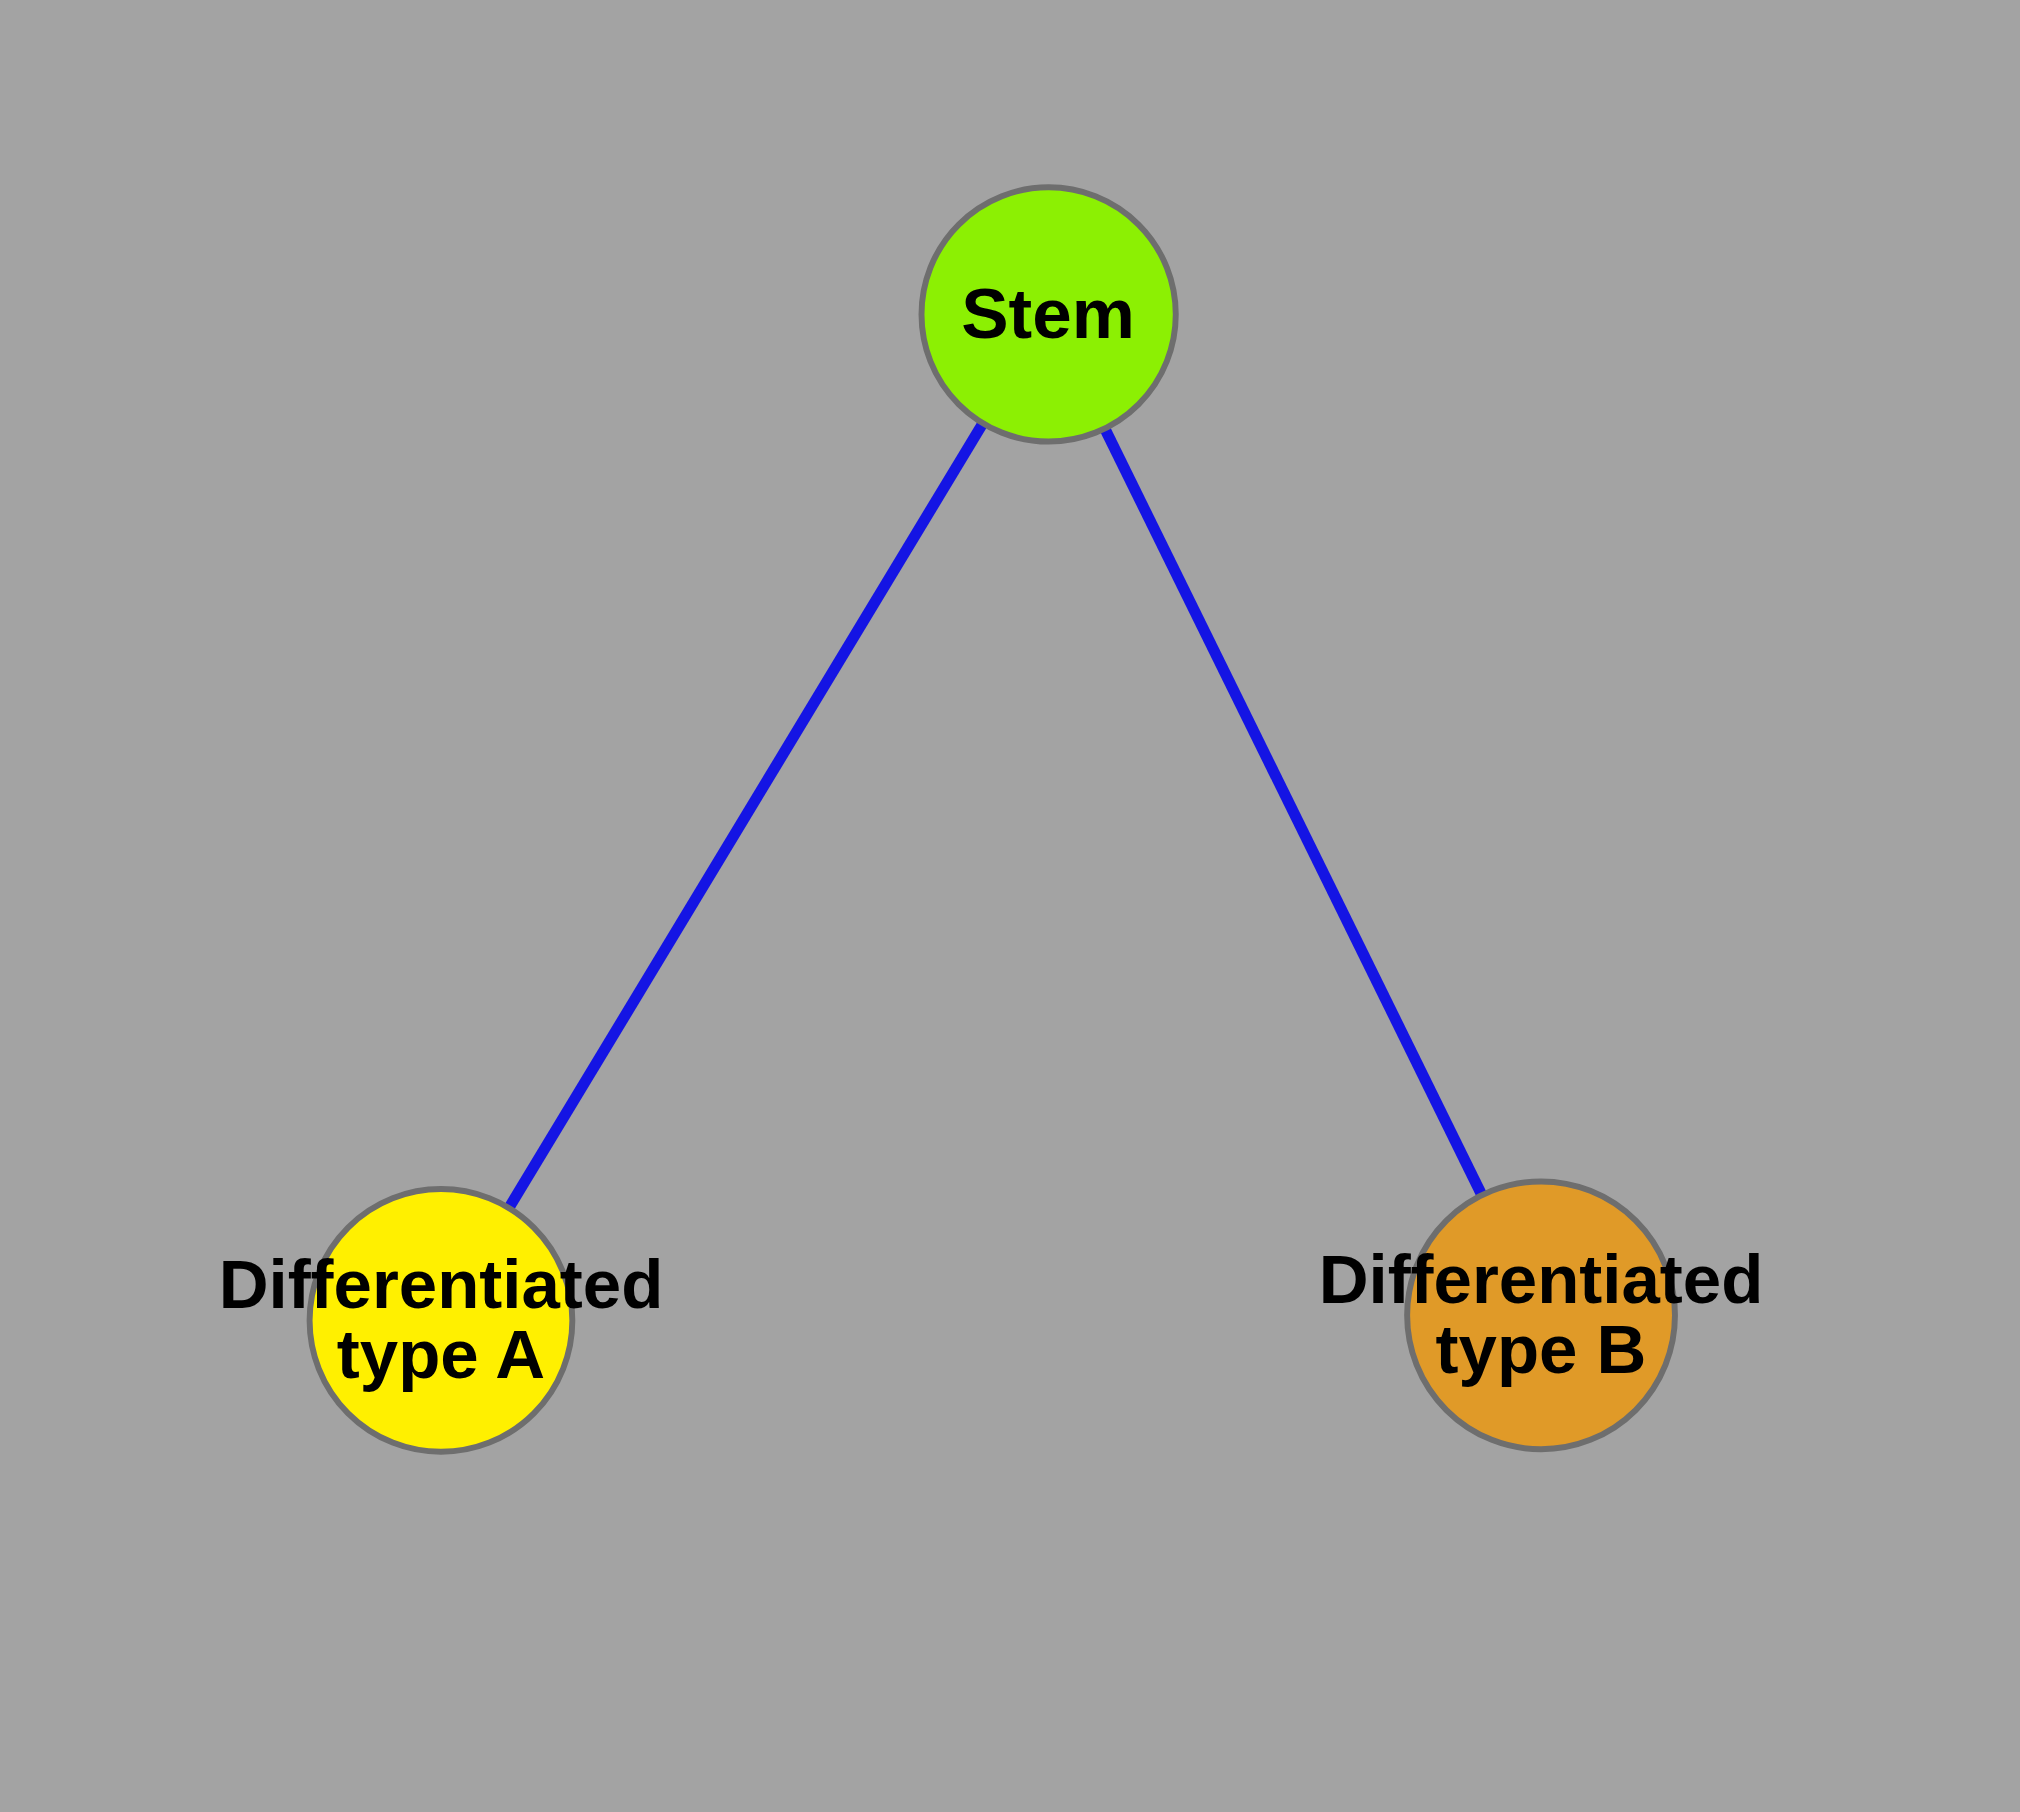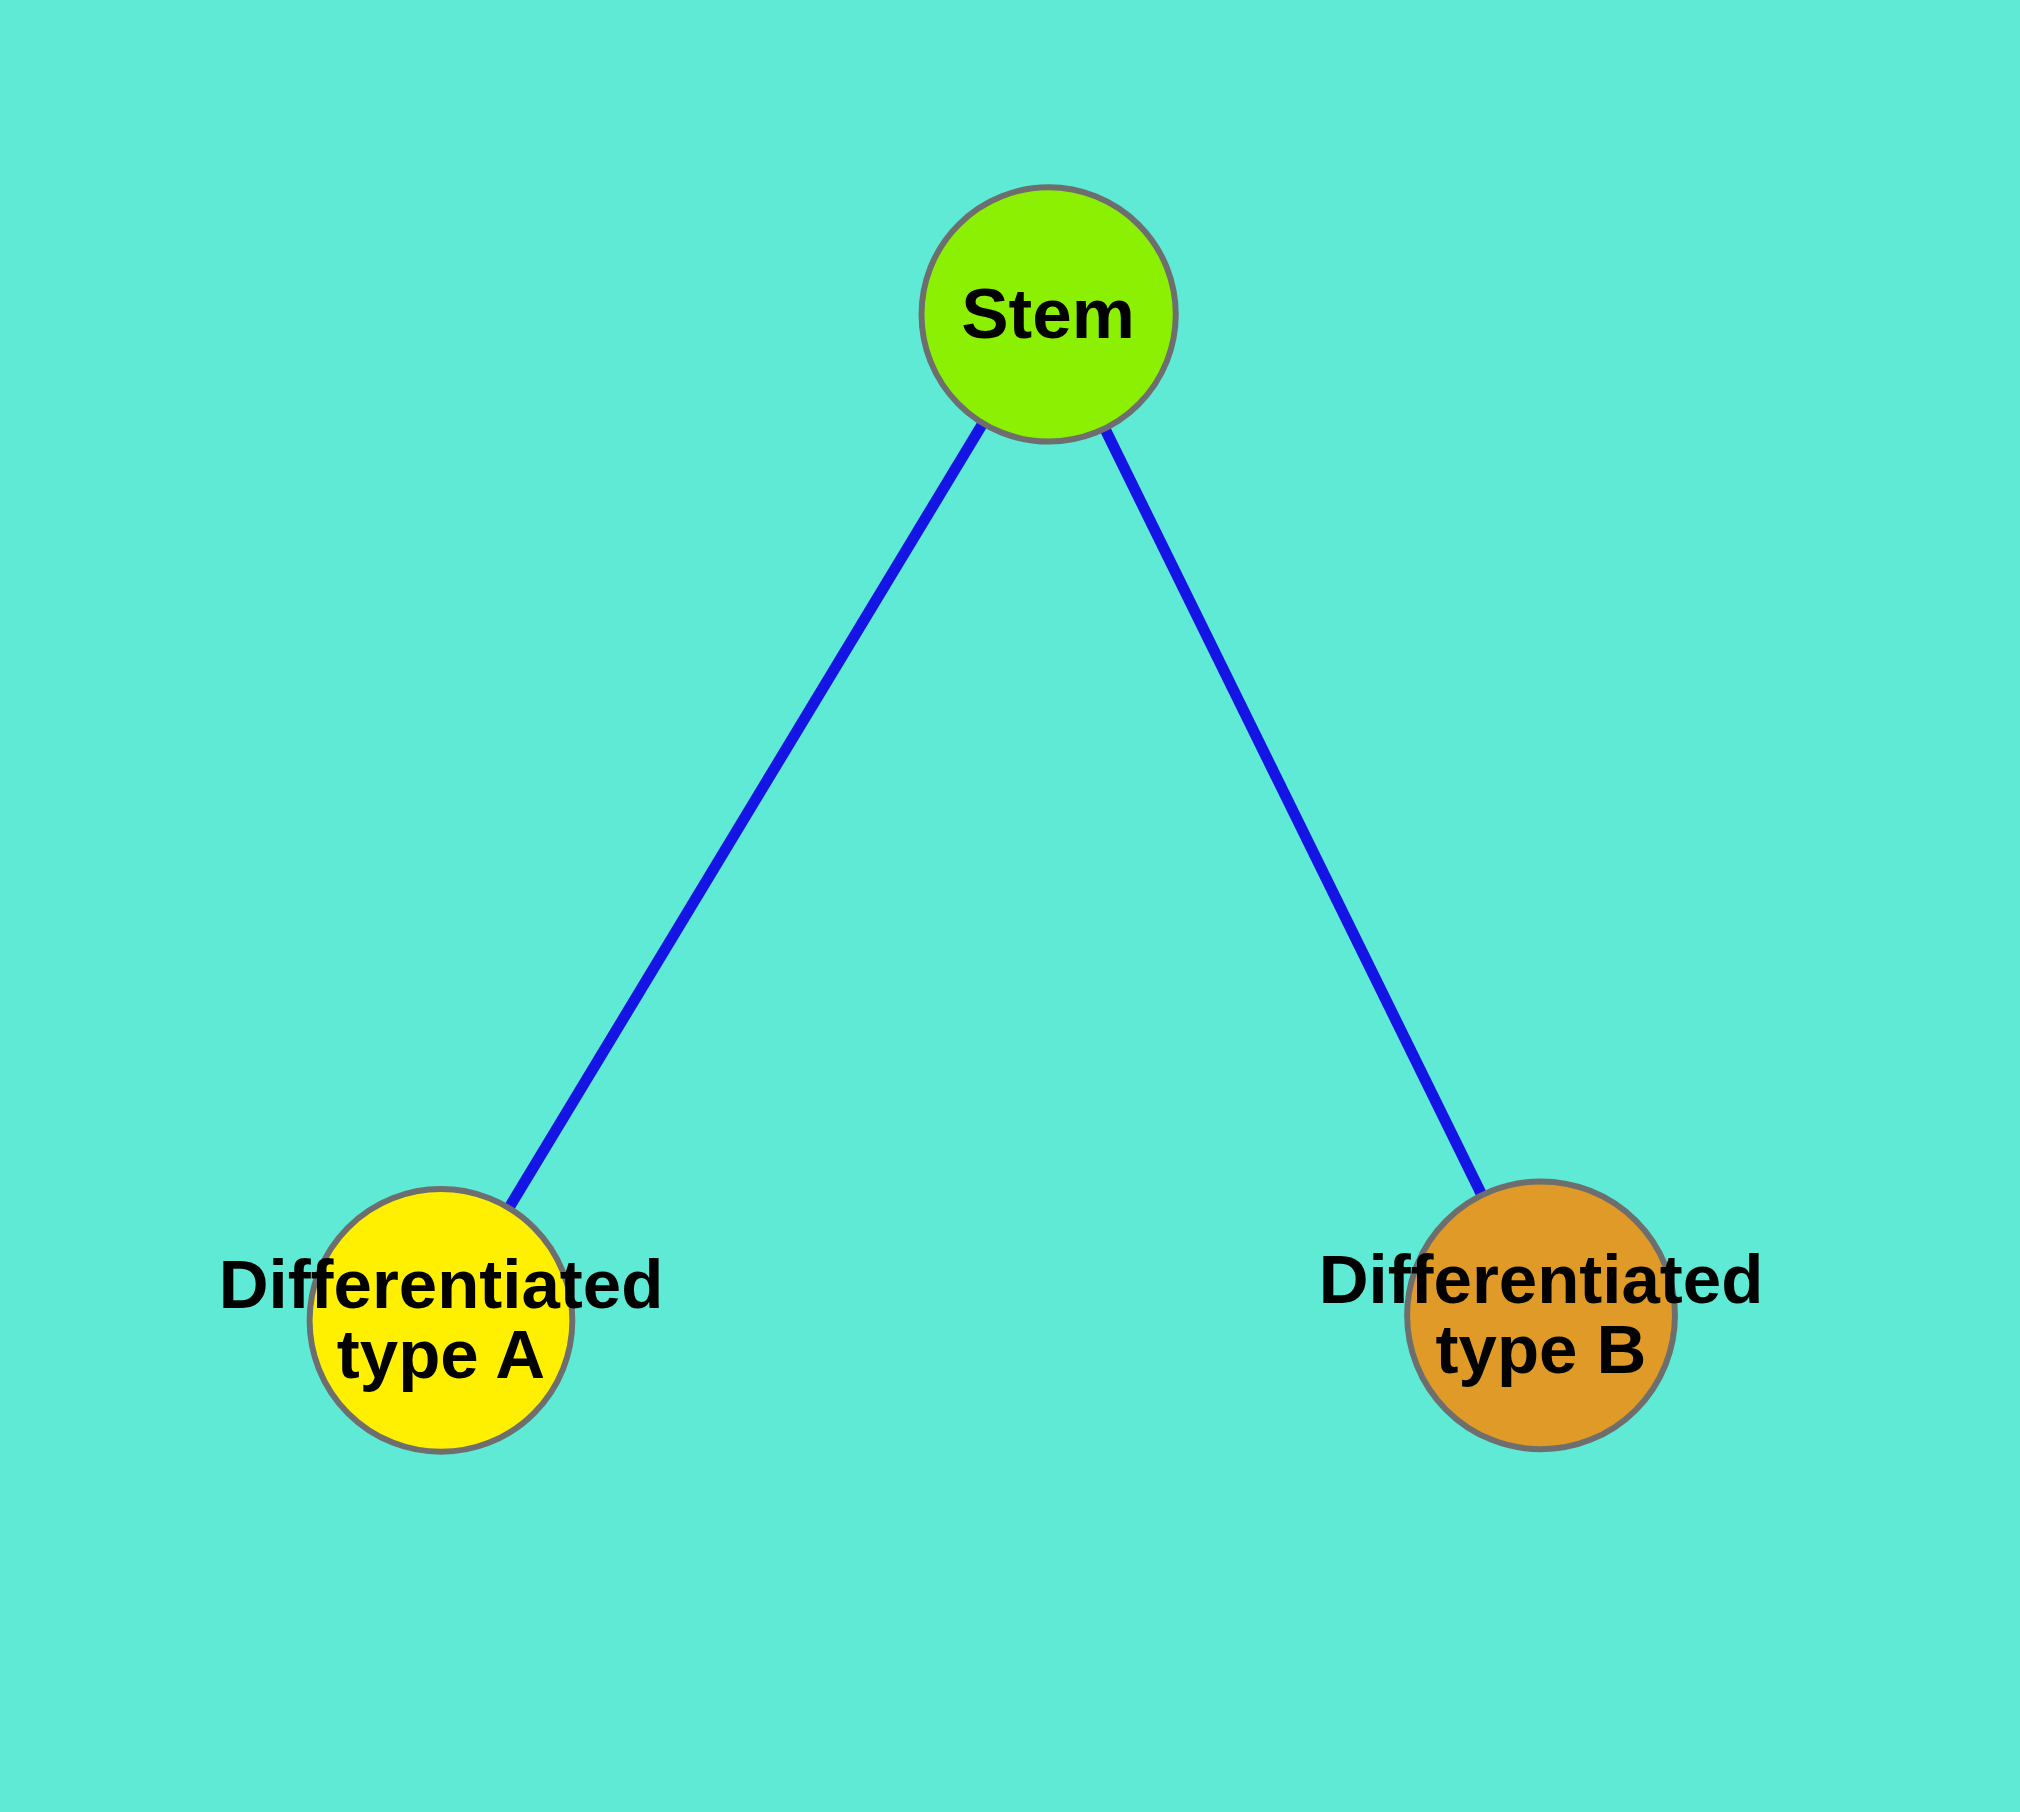--- a/index.html
+++ b/index.html
@@ -48,21 +48,21 @@
   #label-typeb {
     font-size: 69px;
     left: 1202px;
     top: 1226px;
     width: 678px;
   }
 </style>
 </head>
 <body>
 
-<div id="canvas" style="background: #5eead4; width: 2021px; height: 1812px;">
+<div id="canvas" style="background: #a3a3a3; width: 2021px; height: 1812px;">
 
   <svg id="graph-svg" viewBox="0 0 2384 2138">
     <g>
       <line id="edge-a" x1="1159.4442104893465" y1="499.39431262084474" x2="600.1409824943419" y2="1425.3258769584604" stroke="#1414e4" stroke-width="13" stroke-linecap="butt"></line>
       <line id="edge-b" x1="1303.2144965054815" y1="505.5943552030529" x2="1748.2540636808928" y2="1410.2272791861176" stroke="#1414e4" stroke-width="13" stroke-linecap="butt"></line>
     </g>
     <g>
       <circle id="node-stem" cx="1237" cy="371" r="150" fill="#8cf003" stroke="#6e6e6e" stroke-width="7"></circle>
       <circle id="node-diff-a" cx="520" cy="1558" r="155" fill="#fff000" stroke="#6e6e6e" stroke-width="7"></circle>
       <circle id="node-diff-b" cx="1818" cy="1552" r="158" fill="#e09a28" stroke="#6e6e6e" stroke-width="7"></circle>

